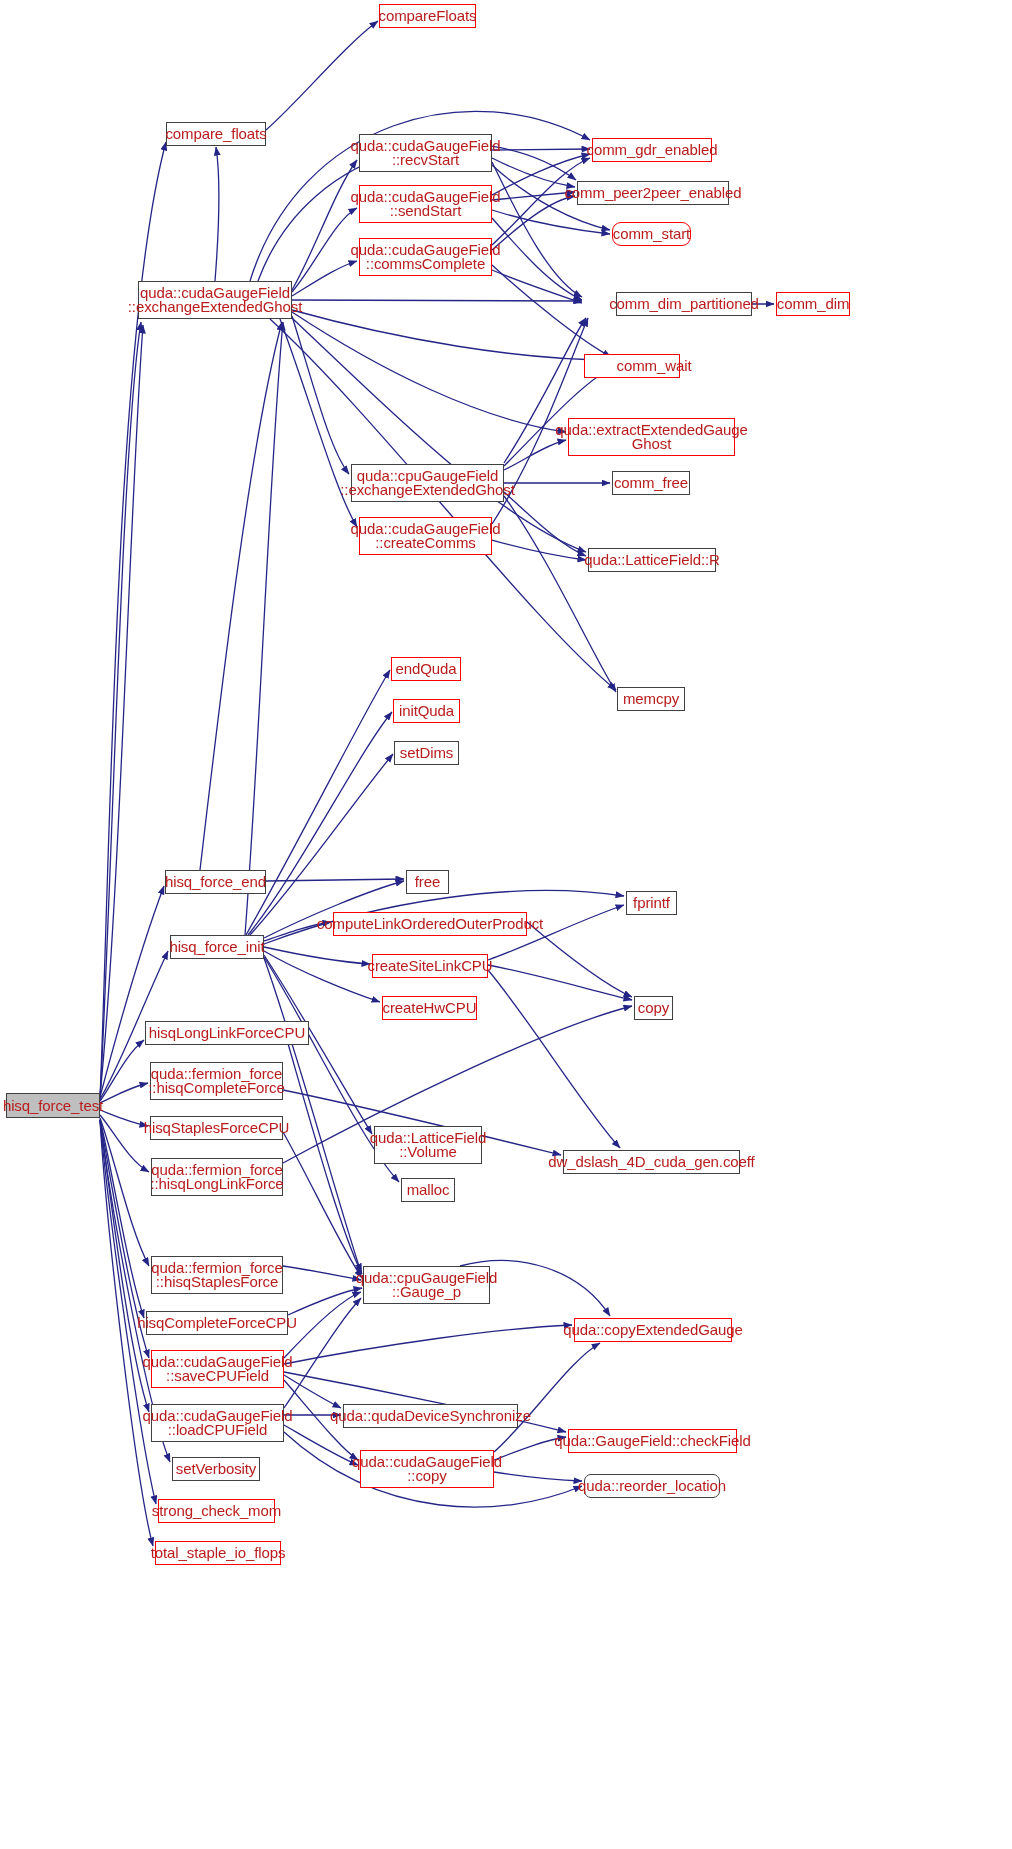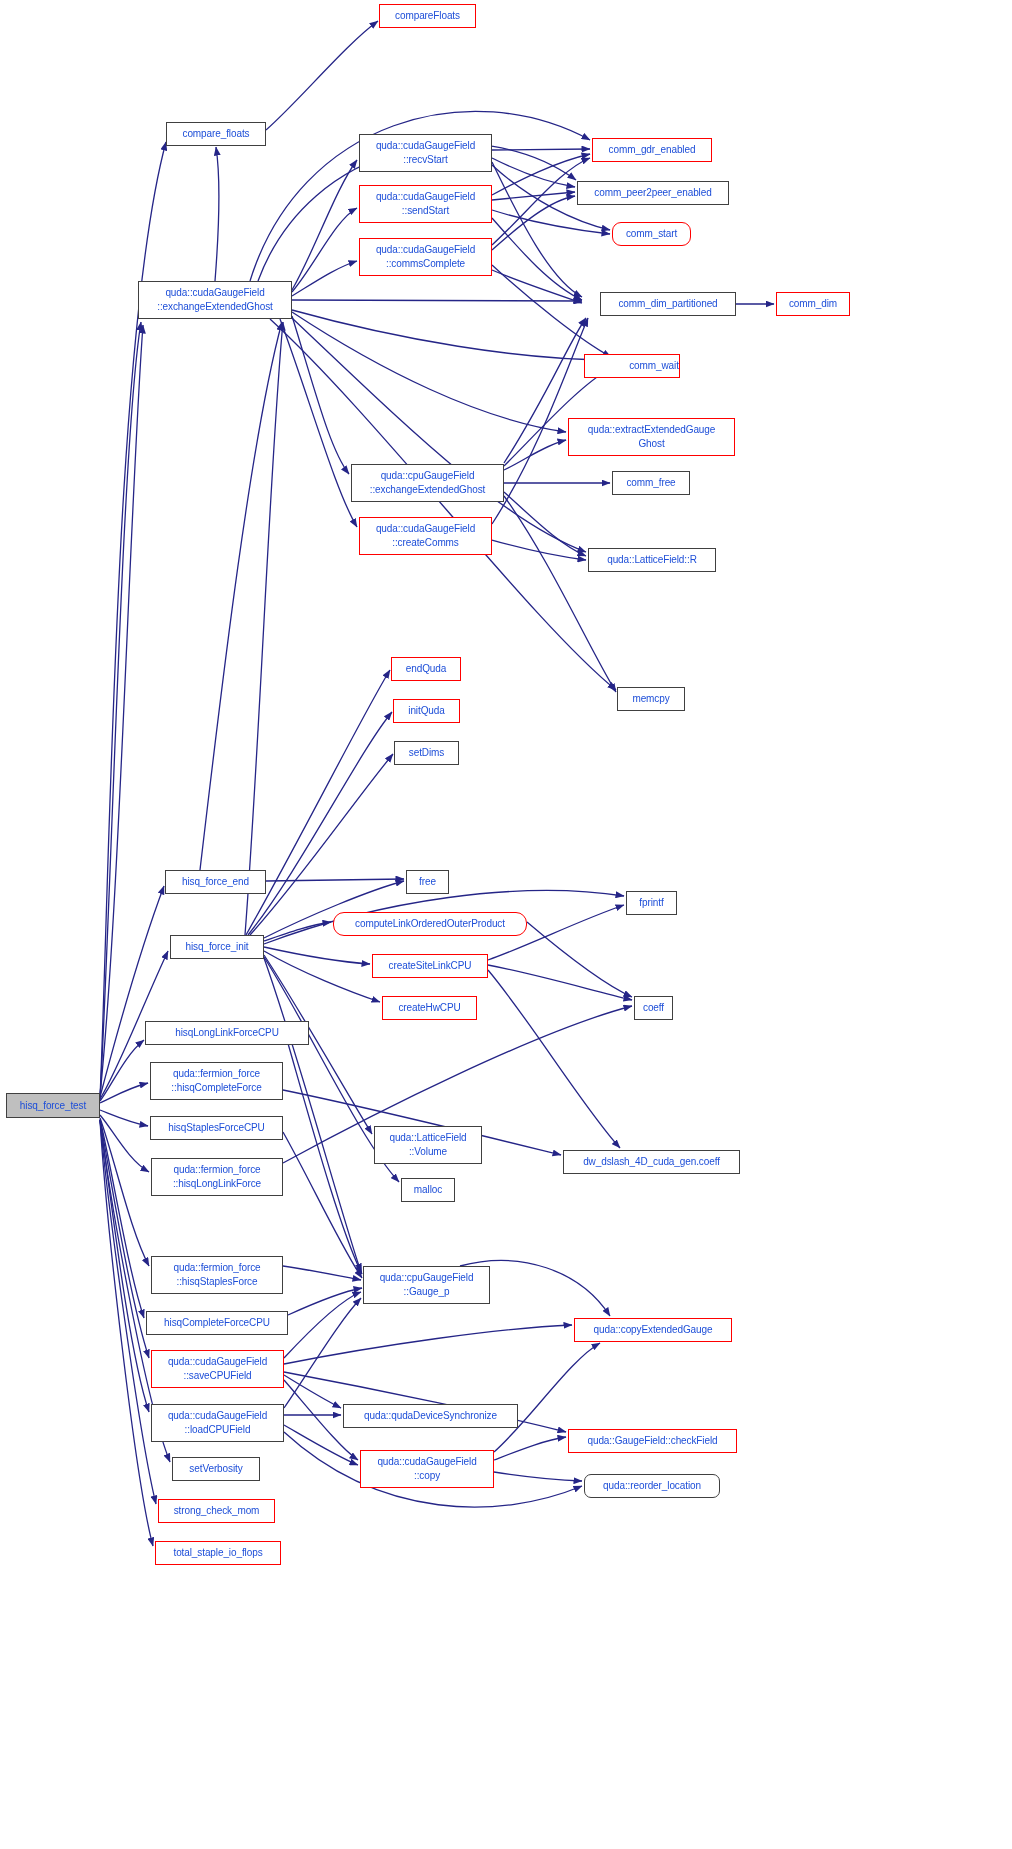--- a/index.html
+++ b/index.html
@@ -25,22 +25,22 @@
   }
   .node {
     position: absolute;
     box-sizing: border-box;
     display: flex;
     align-items: center;
     justify-content: center;
     text-align: center;
     background: #ffffff;
     border: 1px solid #404040;
-    color: #1d4ed8;
-    font-size: 10px;
+    color: #b91c1c;
+    font-size: 15px;
     line-height: 14px;
     white-space: pre;
     letter-spacing: -0.1px;
     z-index: 5;
   }
   .node.red {
     border-color: #ff0000;
   }
   .node.current {
     background: #bfbfbf;
@@ -156,43 +156,43 @@
 ::recvStart</div>
       <div class="node red" style="left: 359px; top: 185px; width: 133px; height: 38px;">quda::cudaGaugeField
 ::sendStart</div>
       <div class="node red" style="left: 359px; top: 238px; width: 133px; height: 38px;">quda::cudaGaugeField
 ::commsComplete</div>
       <div class="node" style="left: 138px; top: 281px; width: 154px; height: 38px;">quda::cudaGaugeField
 ::exchangeExtendedGhost</div>
       <div class="node red" style="left: 592px; top: 138px; width: 120px; height: 24px;">comm_gdr_enabled</div>
       <div class="node" style="left: 577px; top: 181px; width: 152px; height: 24px;">comm_peer2peer_enabled</div>
       <div class="node red" style="left: 612px; top: 222px; width: 79px; height: 24px; border-radius: 9px;">comm_start</div>
-      <div class="node" style="left: 600px; top: 292px; width: 136px; height: 24px;">comm_dim_partitioned</div>
+      <div class="node" style="left: 616px; top: 292px; width: 136px; height: 24px;">comm_dim_partitioned</div>
       <div class="node red" style="left: 776px; top: 292px; width: 74px; height: 24px;">comm_dim</div>
       <div class="node red" style="left: 584px; top: 354px; width: 96px; height: 24px; padding-left: 44px;">comm_wait</div>
       <div class="node red" style="left: 568px; top: 418px; width: 167px; height: 38px;">quda::extractExtendedGauge
 Ghost</div>
       <div class="node" style="left: 351px; top: 464px; width: 153px; height: 38px;">quda::cpuGaugeField
 ::exchangeExtendedGhost</div>
       <div class="node" style="left: 612px; top: 471px; width: 78px; height: 24px;">comm_free</div>
       <div class="node red" style="left: 359px; top: 517px; width: 133px; height: 38px;">quda::cudaGaugeField
 ::createComms</div>
       <div class="node" style="left: 588px; top: 548px; width: 128px; height: 24px;">quda::LatticeField::R</div>
       <div class="node red" style="left: 391px; top: 657px; width: 70px; height: 24px;">endQuda</div>
       <div class="node" style="left: 617px; top: 687px; width: 68px; height: 24px;">memcpy</div>
       <div class="node red" style="left: 393px; top: 699px; width: 67px; height: 24px;">initQuda</div>
       <div class="node" style="left: 394px; top: 741px; width: 65px; height: 24px;">setDims</div>
       <div class="node" style="left: 165px; top: 870px; width: 101px; height: 24px;">hisq_force_end</div>
       <div class="node" style="left: 406px; top: 870px; width: 43px; height: 24px;">free</div>
       <div class="node" style="left: 626px; top: 891px; width: 51px; height: 24px;">fprintf</div>
-      <div class="node red" style="left: 333px; top: 912px; width: 194px; height: 24px; border-radius: 11px;">computeLinkOrderedOuterProduct</div>
+      <div class="node red" style="left: 333px; top: 912px; width: 194px; height: 24px;">computeLinkOrderedOuterProduct</div>
       <div class="node" style="left: 170px; top: 935px; width: 94px; height: 24px;">hisq_force_init</div>
       <div class="node red" style="left: 372px; top: 954px; width: 116px; height: 24px;">createSiteLinkCPU</div>
       <div class="node red" style="left: 382px; top: 996px; width: 95px; height: 24px;">createHwCPU</div>
-      <div class="node" style="left: 634px; top: 996px; width: 39px; height: 24px;">coeff</div>
+      <div class="node" style="left: 634px; top: 996px; width: 39px; height: 24px;">copy</div>
       <div class="node" style="left: 145px; top: 1021px; width: 164px; height: 24px;">hisqLongLinkForceCPU</div>
       <div class="node" style="left: 150px; top: 1062px; width: 133px; height: 38px;">quda::fermion_force
 ::hisqCompleteForce</div>
       <div class="node" style="left: 150px; top: 1116px; width: 133px; height: 24px;">hisqStaplesForceCPU</div>
       <div class="node" style="left: 374px; top: 1126px; width: 108px; height: 38px;">quda::LatticeField
 ::Volume</div>
       <div class="node" style="left: 563px; top: 1150px; width: 177px; height: 24px;">dw_dslash_4D_cuda_gen.coeff</div>
       <div class="node" style="left: 151px; top: 1158px; width: 132px; height: 38px;">quda::fermion_force
 ::hisqLongLinkForce</div>
       <div class="node" style="left: 401px; top: 1178px; width: 54px; height: 24px;">malloc</div>

